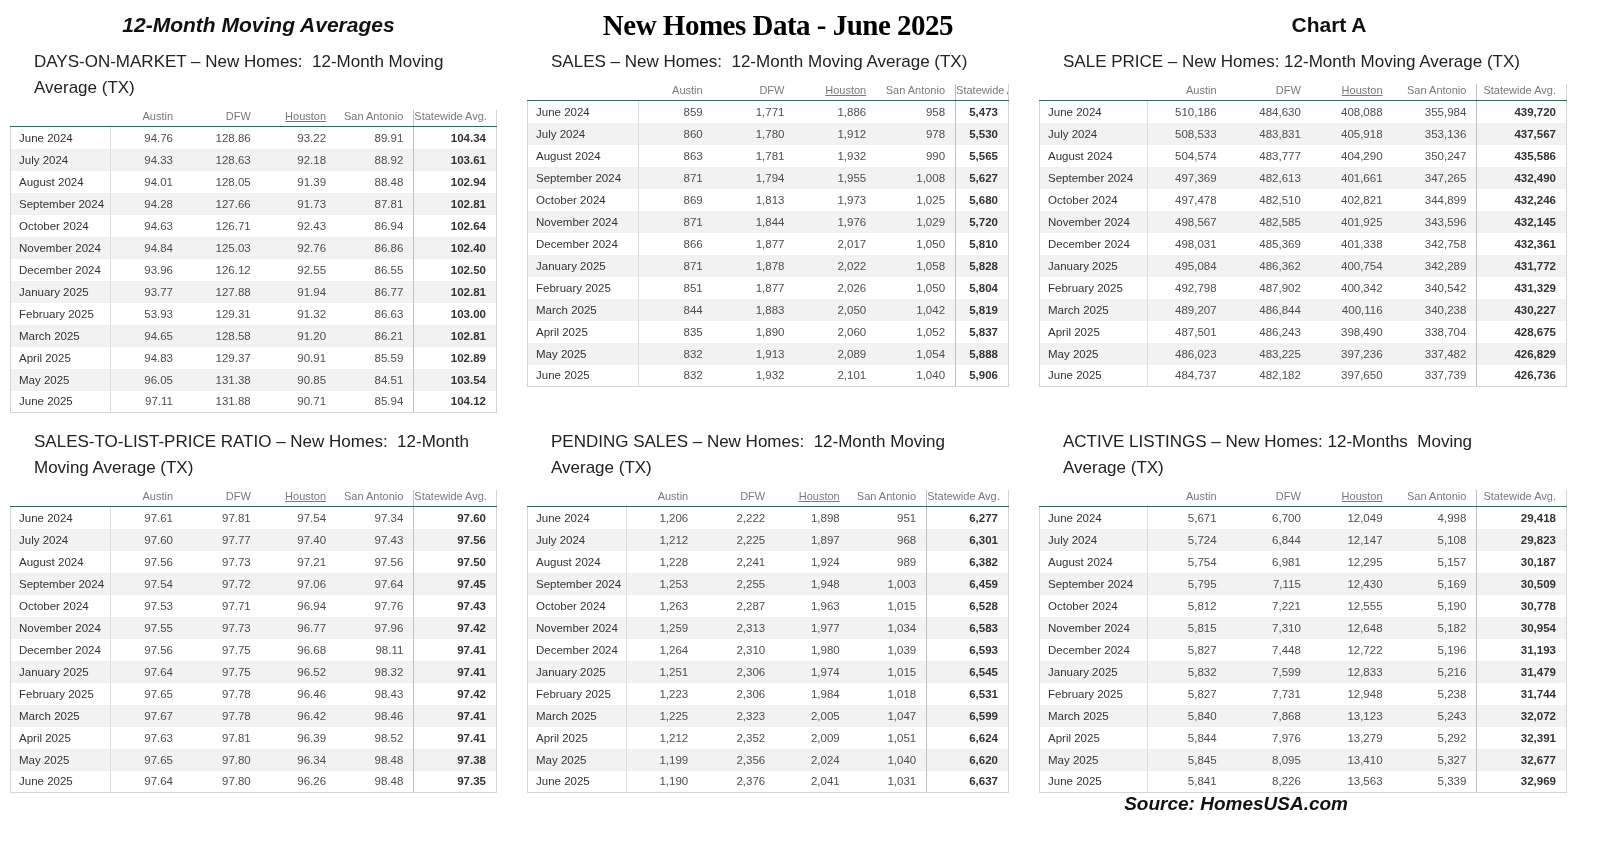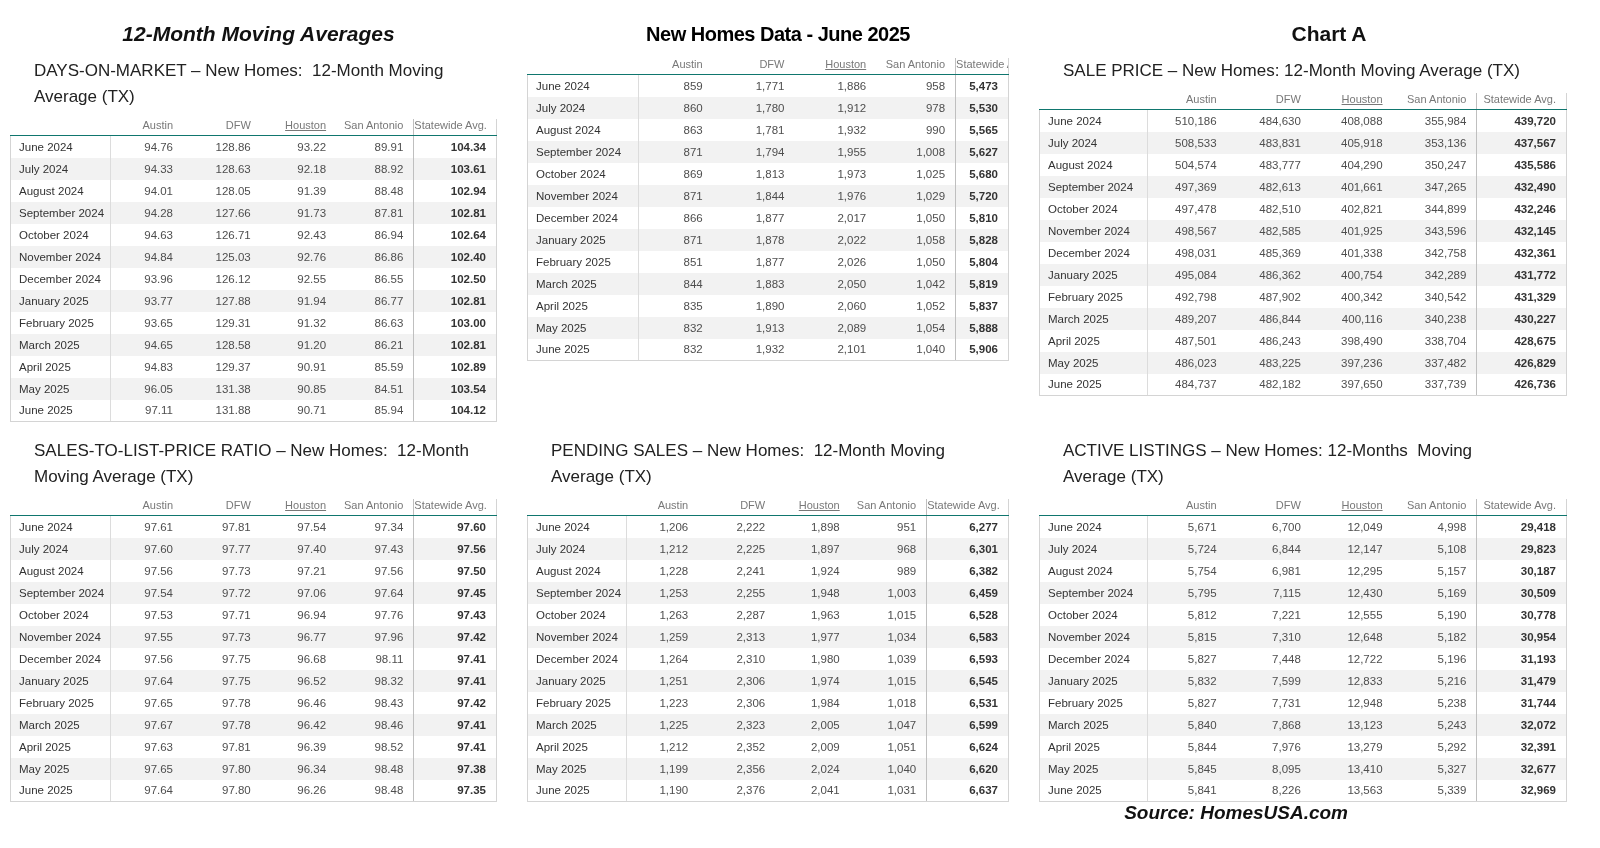--- a/index.html
+++ b/index.html
@@ -1,31 +1,31 @@
 <!DOCTYPE html>
 <html><head>
 <meta charset="utf-8">
 <style>
   * { box-sizing: border-box; margin: 0; padding: 0; }
   html, body { width: 1600px; height: 848px; background: #ffffff; overflow: hidden;
     font-family: "Liberation Sans", sans-serif; }
 
-  .page { width: 1380px; height: 848px; padding-top: 10px; }
+  .page { width: 1380px; height: 848px; padding-top: 1px; }
 
   
   .top-header {
     display: grid;
     grid-template-columns: 497px 512px 560px;
     column-gap: 15px;
     align-items: center;
     height: 48px;
     padding-left: 10px;
   }
   .h-left   { text-align: center; font-size: 21px; font-weight: 700; font-style: italic; color: #111; }
-  .h-center { text-align: center; font-size: 20px; font-weight: 700; color: #000; letter-spacing: -0.5px; }
+  .h-center { text-align: center; font-size: 29px; font-weight: 700; color: #000; letter-spacing: -0.5px; font-family: Liberation Serif, serif; }
   .h-right  { text-align: center; font-size: 21px; font-weight: 700; color: #111; }
 
   
   .tables-grid {
     display: grid;
     grid-template-columns: 487px 482px 528px;
     column-gap: 30px;
     row-gap: 16px;
     padding-left: 10px;
     align-items: start;
@@ -173,21 +173,21 @@
             <tr>
               <td>January 2025</td>
               <td>93.77</td>
               <td>127.88</td>
               <td>91.94</td>
               <td>86.77</td>
               <td>102.81</td>
             </tr>
             <tr>
               <td>February 2025</td>
-              <td>93.65</td>
+              <td>53.93</td>
               <td>129.31</td>
               <td>91.32</td>
               <td>86.63</td>
               <td>103.00</td>
             </tr>
             <tr>
               <td>March 2025</td>
               <td>94.65</td>
               <td>128.58</td>
               <td>91.20</td>
@@ -216,20 +216,21 @@
               <td>131.88</td>
               <td>90.71</td>
               <td>85.94</td>
               <td>104.12</td>
             </tr>
           </tbody>
         </table>
     </section>
 
     <section class="panel">
+      <h2>SALES – New Homes:  12-Month Moving Average (TX)</h2>
       <table class="state-narrow">
           <thead>
             <tr>
               <th></th>
               <th>Austin</th>
               <th>DFW</th>
               <th>Houston</th>
               <th>San Antonio</th>
               <th>Statewide Av..</th>
             </tr>

